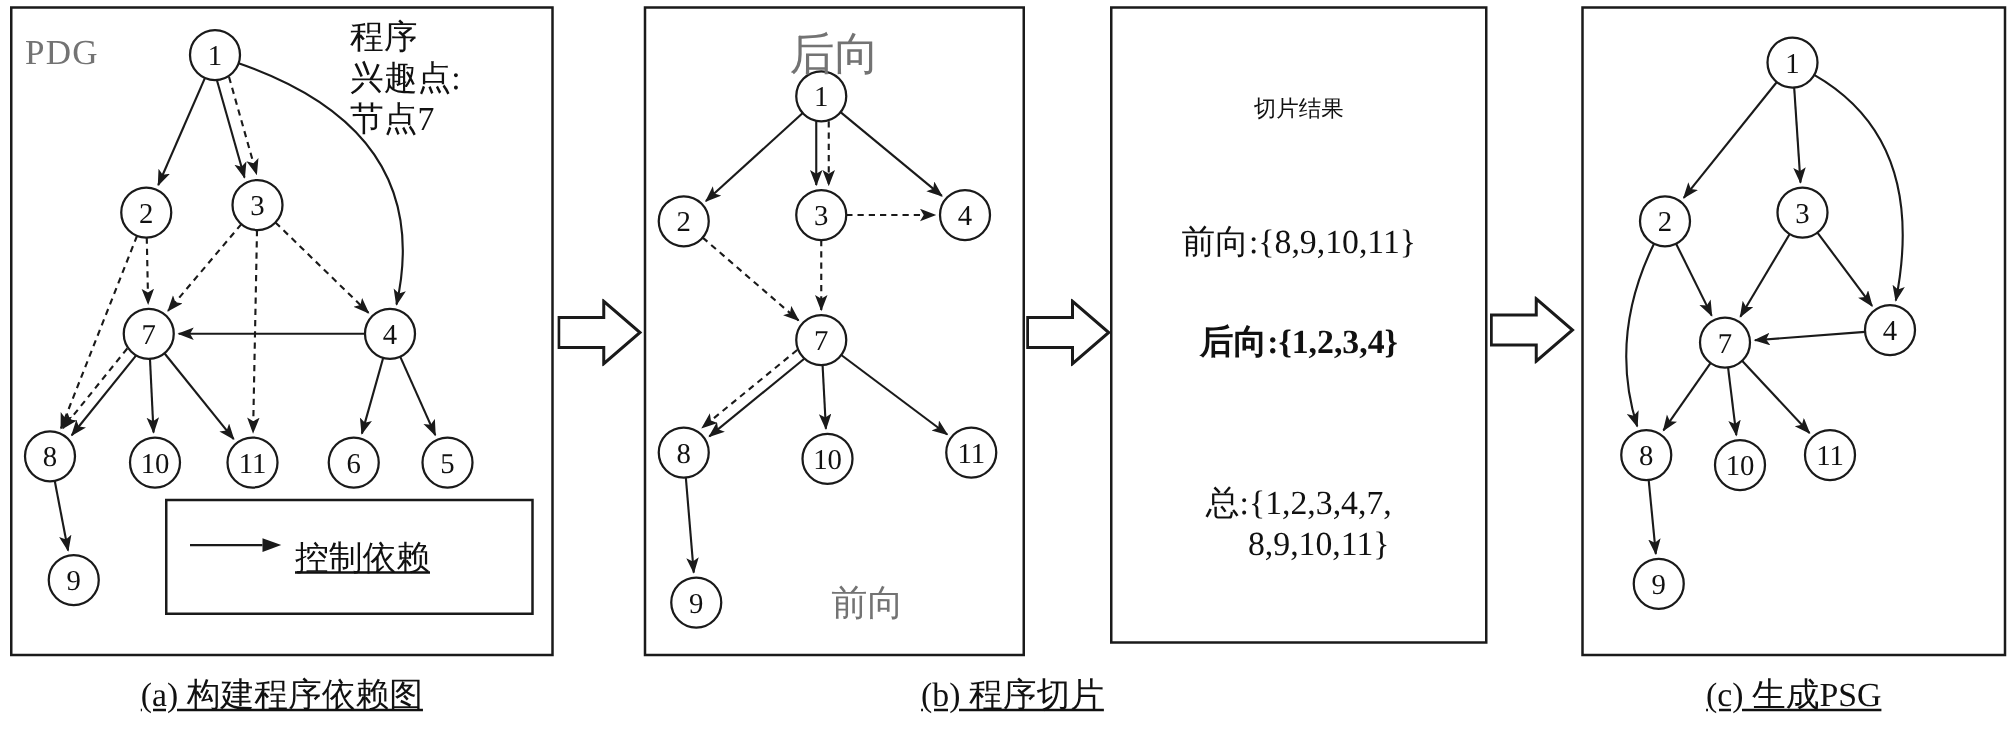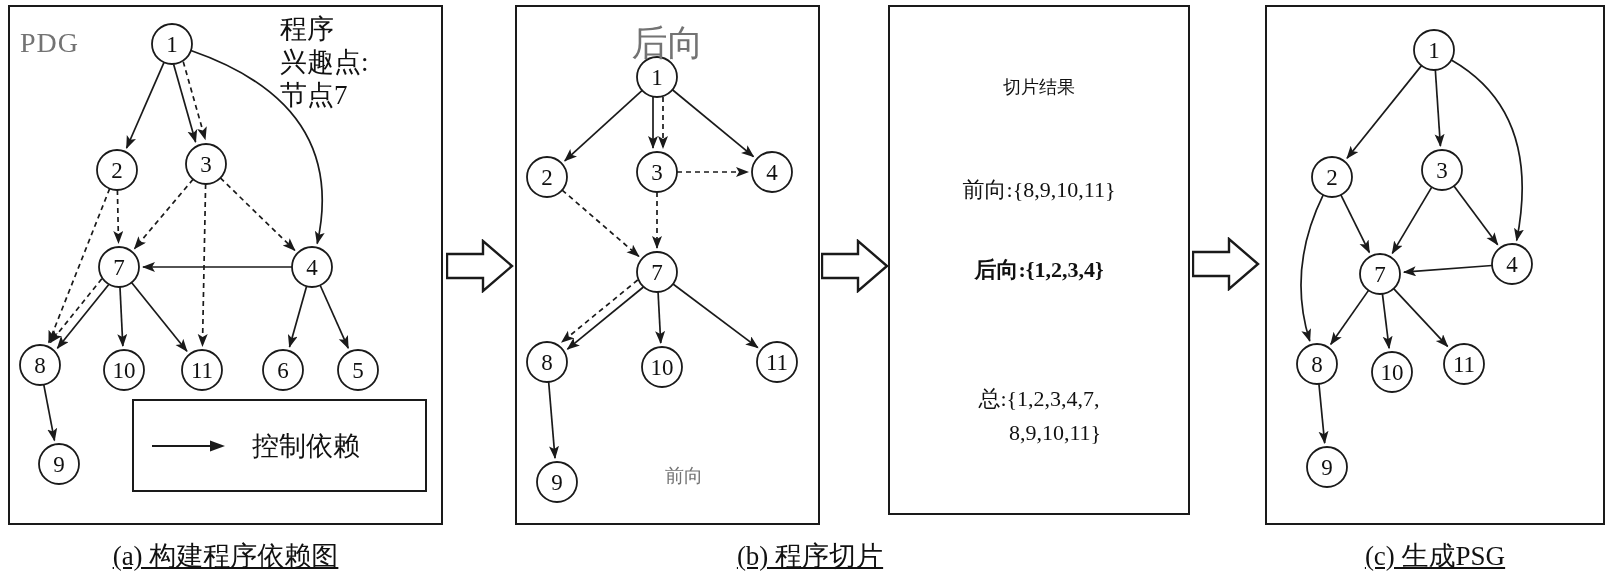--- a/index.html
+++ b/index.html
@@ -26,24 +26,24 @@
   .lbl { position: absolute; color: #737373; white-space: nowrap; }
   .pdg-label { left: 10px; top: 20px; font-size: 28px; letter-spacing: 1px; }
   .note { position: absolute; left: 270px; top: 6px; width: 132px; text-align: left;
           font-size: 27px; line-height: 33px; }
   .legend {
     position: absolute; left: 122px; top: 392px; width: 295px; height: 93px;
     border: 2px solid #1a1a1a; background: #fff;
     display: flex; flex-direction: column; justify-content: space-evenly;
     padding-left: 16px; font-size: 27px;
   }
-  .legend-row { display: flex; align-items: center; gap: 24px; }
+  .legend-row { display: flex; align-items: flex-start; gap: 8px; text-decoration: underline; }
   .top-center { left: 0; width: 100%; text-align: center; top: 12px; font-size: 36px; }
-  .fwd-label { left: 148px; top: 456px; font-size: 19px; }
-  .pc-text { position: absolute; left: 0; width: 100%; text-align: center; font-size: 22px; }
+  .fwd-label { left: 148px; top: 456px; font-size: 29px; }
+  .pc-text { position: absolute; left: 0; width: 100%; text-align: center; font-size: 27px; }
   .pc-title { top: 68px; font-size: 18px; }
   .pc-fwd { top: 168px; }
   .pc-bwd { top: 248px; font-weight: bold; }
   .pc-tot1 { top: 377px; }
   .pc-tot2 { top: 413px; transform: translateX(16px); }
   .caption { position: absolute; top: 538px; text-align: center; font-size: 27px; text-decoration: underline; }
   #caption-a { left: 8px; width: 435px; }
   #caption-b { left: 665px; width: 290px; }
   #caption-c { left: 1265px; width: 340px; }
   .flow-arrow { position: absolute; }

